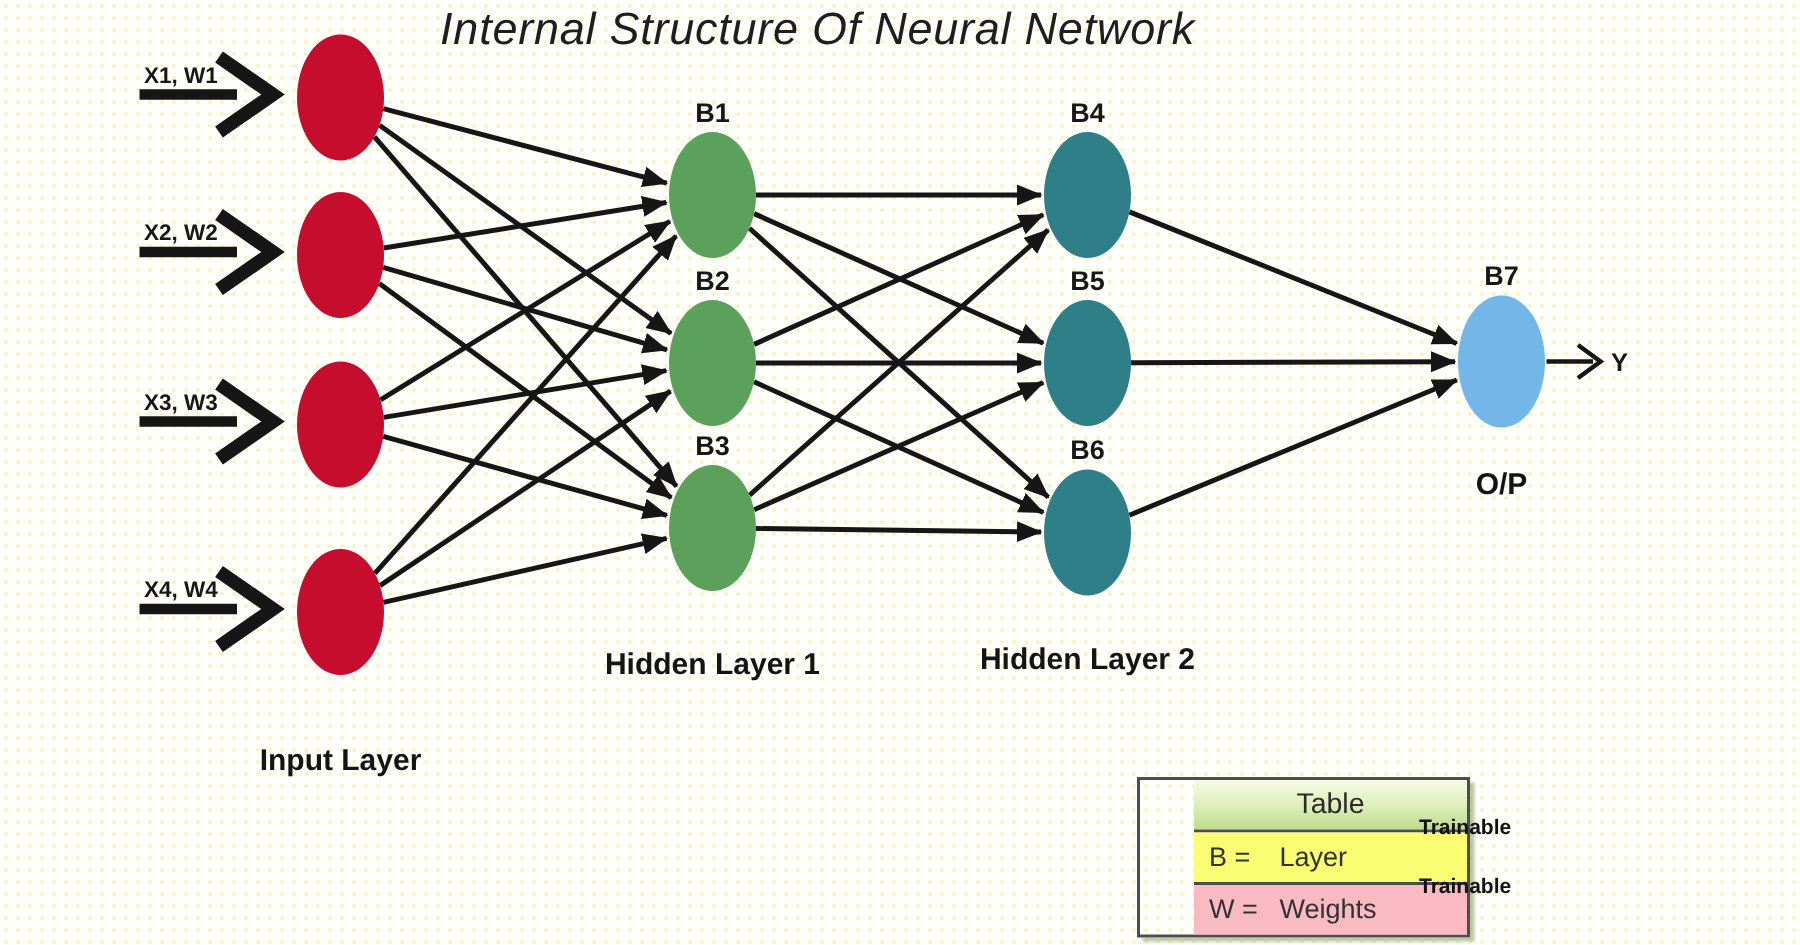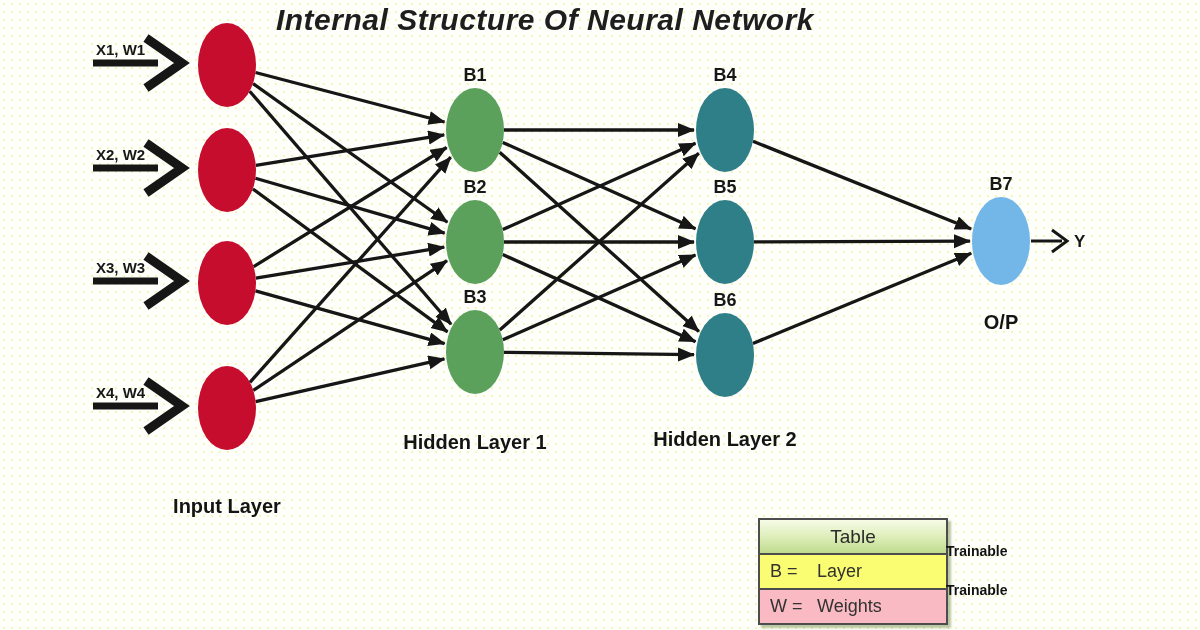--- a/index.html
+++ b/index.html
@@ -5,34 +5,34 @@
   html,body { margin:0; padding:0; }
   .page {
     position:relative; width:1200px; height:630px; overflow:hidden;
     background-color:#fefefb;
     background-image: radial-gradient(circle, rgba(238,238,130,.55) 1px, rgba(0,0,0,0) 1.4px);
     background-size: 8px 8px;
     font-family:"Liberation Sans", sans-serif;
   }
   .title {
     position:absolute; top:3px; left:545px; transform:translateX(-50%);
-    font-size:30px; font-style:italic; font-weight:700; color:#1e1e1e;
+    font-size:30px; font-style:italic; font-weight:400; color:#1e1e1e;
     letter-spacing:.5px; white-space:nowrap;
   }
   svg.net { position:absolute; left:0; top:0; }
   .arrow-label { font:bold 15px "Liberation Sans",sans-serif; fill:#171717; }
   .node-label  { font:bold 18px "Liberation Sans",sans-serif; fill:#171717; }
   .layer-label { font:bold 20px "Liberation Sans",sans-serif; fill:#141414; }
   .y-label     { font:bold 17px "Liberation Sans",sans-serif; fill:#171717; }
 
   .legend {
-    position:absolute; left:758px; top:518px; width:190px;
+    position:absolute; left:758px; top:518px; width:222px;
     border:2px solid #4d4d4d; box-sizing:border-box;
     box-shadow:3px 3px 2px rgba(115,145,75,.5);
-    font-size:18px; color:#333230;
+    font-size:18px; color:#333230;padding-left:36px;
   }
   .legend-header {
     height:33px; line-height:33px; text-align:center;
     border-bottom:2px solid #4d4d4d; font-size:19px; color:#2b2b2b;
   }
   .legend-row { height:33px; line-height:33px; padding-left:10px; }
   .legend-row-b { border-bottom:2px solid #4d4d4d; }
   .legend-key { display:inline-block; width:47px; }
   .legend-caption {
     position:absolute; left:946px; top:543px;

